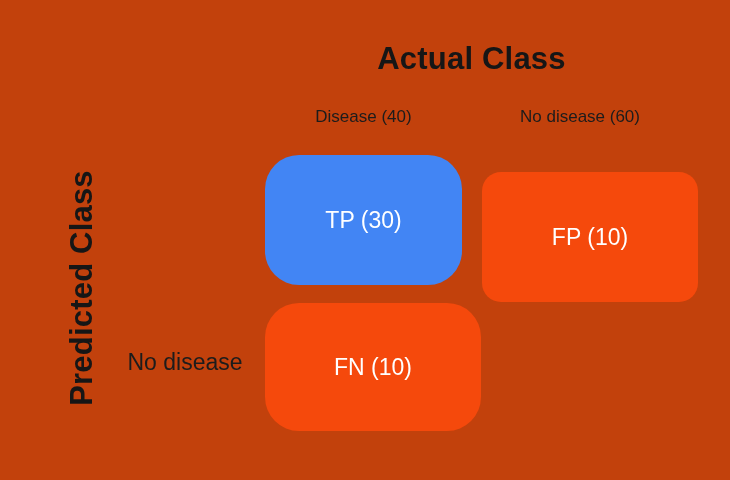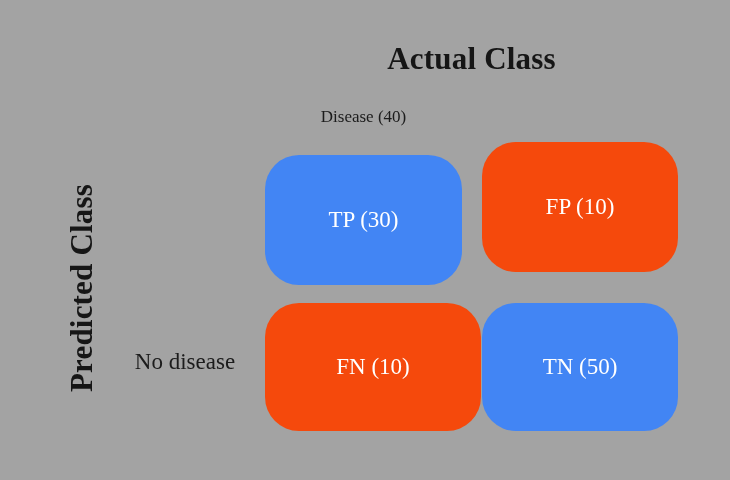--- a/index.html
+++ b/index.html
@@ -4,22 +4,22 @@
 <style>
   html, body {
     margin: 0;
     padding: 0;
     background: #ffffff;
   }
   .canvas {
     position: relative;
     width: 730px;
     height: 480px;
-    background: #a3a3a3;
-    font-family: Liberation Serif, serif;
+    background: #c2410c;
+    font-family: Liberation Sans, sans-serif;
     color: #1c1c1c;
     overflow: hidden;
   }
   .axis-title {
     position: absolute;
     font-size: 31px;
     font-weight: 700;
     color: #161616;
     letter-spacing: 0.2px;
   }
@@ -62,40 +62,40 @@
   .cell {
     position: absolute;
     border-radius: 34px;
     display: flex;
     align-items: center;
     justify-content: center;
     font-size: 23px;
     color: #ffffff;
   }
   .cell.tp { left: 265px; top: 155px; width: 197px; height: 130px; }
-  .cell.fp { left: 482px; top: 142px; width: 196px; height: 130px; }
+  .cell.fp { left: 482px; top: 172px; width: 216px; height: 130px; border-radius: 19px; }
   .cell.fn { left: 265px; top: 303px; width: 216px; height: 128px; }
   .cell.tn { left: 482px; top: 303px; width: 196px; height: 128px; }
 </style>
 </head>
 <body>
 
 <div class="canvas">
 
   <div class="axis-title x-axis-title">Actual Class</div>
 
   <div class="axis-title y-axis-title">Predicted Class</div>
 
   <div class="col-header c1">Disease (40)</div>
 
+  <div class="col-header c2">No disease (60)</div>
 
 
   <div class="row-label r2">No disease</div>
 
   <div class="cell tp" style="background-color: rgb(66, 133, 244);">TP (30)</div>
 
   <div class="cell fp" style="background-color: rgb(245, 73, 12);">FP (10)</div>
 
   <div class="cell fn" style="background-color: rgb(245, 73, 12);">FN (10)</div>
 
-  <div class="cell tn" style="background-color: rgb(66, 133, 244);">TN (50)</div>
 
 </div>
 
 </body></html>

